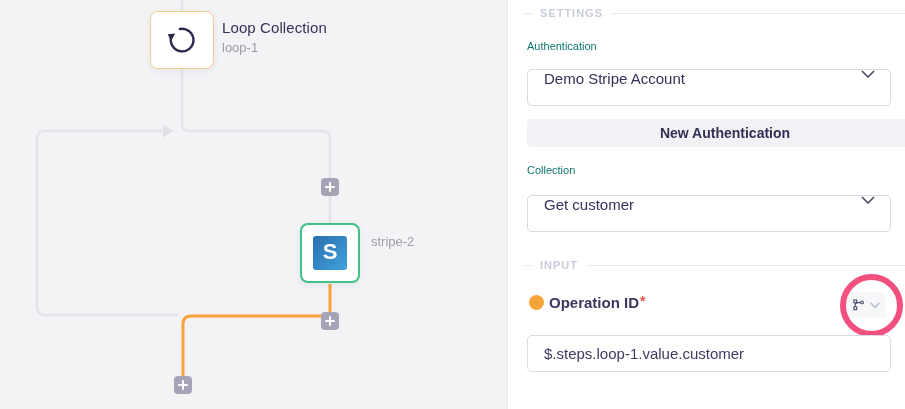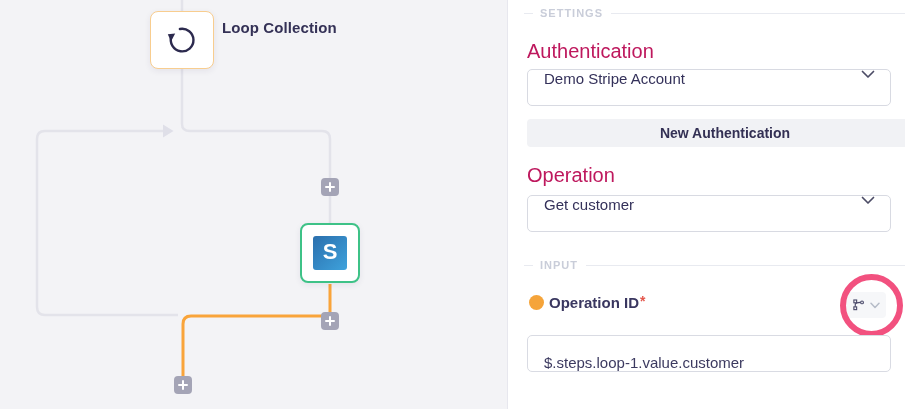--- a/index.html
+++ b/index.html
@@ -19,53 +19,53 @@
   .node { position:absolute; background:#fff; border-radius:8px; display:flex; align-items:center; justify-content:center; box-shadow:0 2px 6px rgba(45,42,90,0.08); }
   .node-loop   { left:150px; top:11px;  width:64px; height:58px; border:1.5px solid #f8cd8f; }
   .node-stripe { left:300px; top:223px; width:60px; height:60px; border:2px solid #3ec287; }
 
   .stripe-logo { width:34px; height:34px; border-radius:3px; background:linear-gradient(135deg,#2b6fad 0%,#3ea2dc 100%); display:flex; align-items:center; justify-content:center; }
   .stripe-logo span { color:#fff; font-weight:bold; font-size:22px; line-height:1; transform:translateY(-1px); }
 
   .node-caption { position:absolute; }
   .caption-loop   { left:222px; top:19px; }
   .caption-stripe { left:371px; top:230px; }
-  .node-title { font-size:15px; font-weight:bold; color:#343156; letter-spacing:0.1px; }
+  .node-title { font-size:15px; font-weight:normal; color:#343156; letter-spacing:0.1px; }
   .node-sub   { font-size:13px; color:#9d9dab; margin-top:4px; }
 
   
   .panel { position:absolute; left:507px; top:0; width:398px; height:409px; background:#fff; border-left:1px solid #e7e7ee; }
 
   .section-header { position:absolute; left:16px; width:100%; display:flex; align-items:center; }
   .section-header .dash { width:9px; height:1px; background:#e8eaf0; margin-right:7px; flex:none; }
   .section-header .line { flex:1; height:1px; background:#e8eaf0; margin-left:8px; }
   .section-header .sh-text { font-size:11px; font-weight:bold; letter-spacing:1px; color:#c9cdd9; }
   .hdr-settings { top:7px; }
   .hdr-input    { top:259px; }
 
-  .field-label { position:absolute; left:19px; font-size:20px; color:#be185d; }
+  .field-label { position:absolute; left:19px; font-size:11px; color:#0f766e; }
   .lbl-auth { top:40px; }
   .lbl-op   { top:164px; }
 
   .select { position:absolute; left:19px; width:364px; height:37px; background:#fff; border:1px solid #d8dae2; border-radius:5px; display:flex; align-items:flex-start; padding:0 15px 0 16px; cursor:pointer; }
   .sel-auth { top:69px; }
   .sel-op   { top:195px;gap:45px; }
   .select .sel-value { font-size:15px; color:#34315a; flex:1; }
 
   .ghost-btn { position:absolute; left:19px; top:119px; width:396px; height:28px; background:#f1f2f5; border:none; border-radius:4px; font-family:inherit; font-size:14px; font-weight:bold; color:#333054; cursor:pointer; }
 
   .param-dot { position:absolute; left:21px; top:295px; width:15px; height:15px; border-radius:50%; background:#f5a43a; }
   .param-label { position:absolute; left:41px; top:294px; font-size:15px; font-weight:bold; color:#3a3760; }
   .param-label .req { color:#e4574c; font-weight:bold; margin-left:1px; position:relative; top:-2px; font-size:14px; }
 
   .mapper-btn { position:absolute; left:337px; top:292px; width:41px; height:26px; background:#f6f7f9; border-radius:4px; display:flex; align-items:center; justify-content:center; gap:5px; cursor:pointer; }
 
   .pink-ring { position:absolute; left:332px; top:274px; width:63px; height:63px; border:6px solid #f2517f; border-radius:50%; pointer-events:none; }
 
-  .text-input { position:absolute; left:19px; top:335px; width:364px; height:37px; background:#fff; border:1px solid #d9dbe3; border-radius:5px; display:flex; align-items:flex-end; padding:0 16px; }
+  .text-input { position:absolute; left:19px; top:335px; width:364px; height:37px; background:#fff; border:1px solid #d9dbe3; border-radius:5px; display:flex; align-items:center; padding:0 16px; }
   .text-input span { font-size:15px; color:#3c3a60; }
 </style>
 </head>
 <body>
 
 <div class="screen">
 
   <div class="canvas">
 
     <svg class="wires" width="507" height="409" viewBox="0 0 507 409">
@@ -83,28 +83,30 @@
     <div class="plus" style="left:174px; top:376px;"></div>
 
     <div class="node node-loop">
       <svg width="34" height="34" viewBox="0 0 24 24">
         <path d="M10.5,4.2 A8,8 0 1 1 4.5,9.5" fill="none" stroke="#2c2a4e" stroke-width="1.7" stroke-linecap="round"></path>
         <polygon points="2.0,8.0 7.2,7.4 4.2,13.0" fill="#2c2a4e"></polygon>
       </svg>
     </div>
     <div class="node-caption caption-loop">
       <div class="node-title">Loop Collection</div>
+      <div class="node-sub">loop-1</div>
     </div>
 
     <div class="node node-stripe">
       <div class="stripe-logo">
         <span>S</span>
       </div>
     </div>
     <div class="node-caption caption-stripe">
+      <div class="node-sub">stripe-2</div>
     </div>
   </div>
 
   <div class="panel">
 
     <div class="section-header hdr-settings">
       <span class="dash"></span>
       <span class="sh-text">SETTINGS</span>
       <span class="line"></span>
     </div>
@@ -113,21 +115,21 @@
 
     <div class="select sel-auth">
       <span class="sel-value">Demo Stripe Account</span>
       <svg width="14" height="9" viewBox="0 0 14 9">
         <polyline points="1.5,1.5 7,7 12.5,1.5" fill="none" stroke="#4c4c66" stroke-width="1.7" stroke-linecap="round" stroke-linejoin="round"></polyline>
       </svg>
     </div>
 
     <button class="ghost-btn">New Authentication</button>
 
-    <div class="field-label lbl-op">Operation</div>
+    <div class="field-label lbl-op">Collection</div>
 
     <div class="select sel-op">
       <span class="sel-value">Get customer</span>
       <svg width="14" height="9" viewBox="0 0 14 9">
         <polyline points="1.5,1.5 7,7 12.5,1.5" fill="none" stroke="#4c4c66" stroke-width="1.7" stroke-linecap="round" stroke-linejoin="round"></polyline>
       </svg>
     </div>
 
     <div class="section-header hdr-input">
       <span class="dash"></span>

